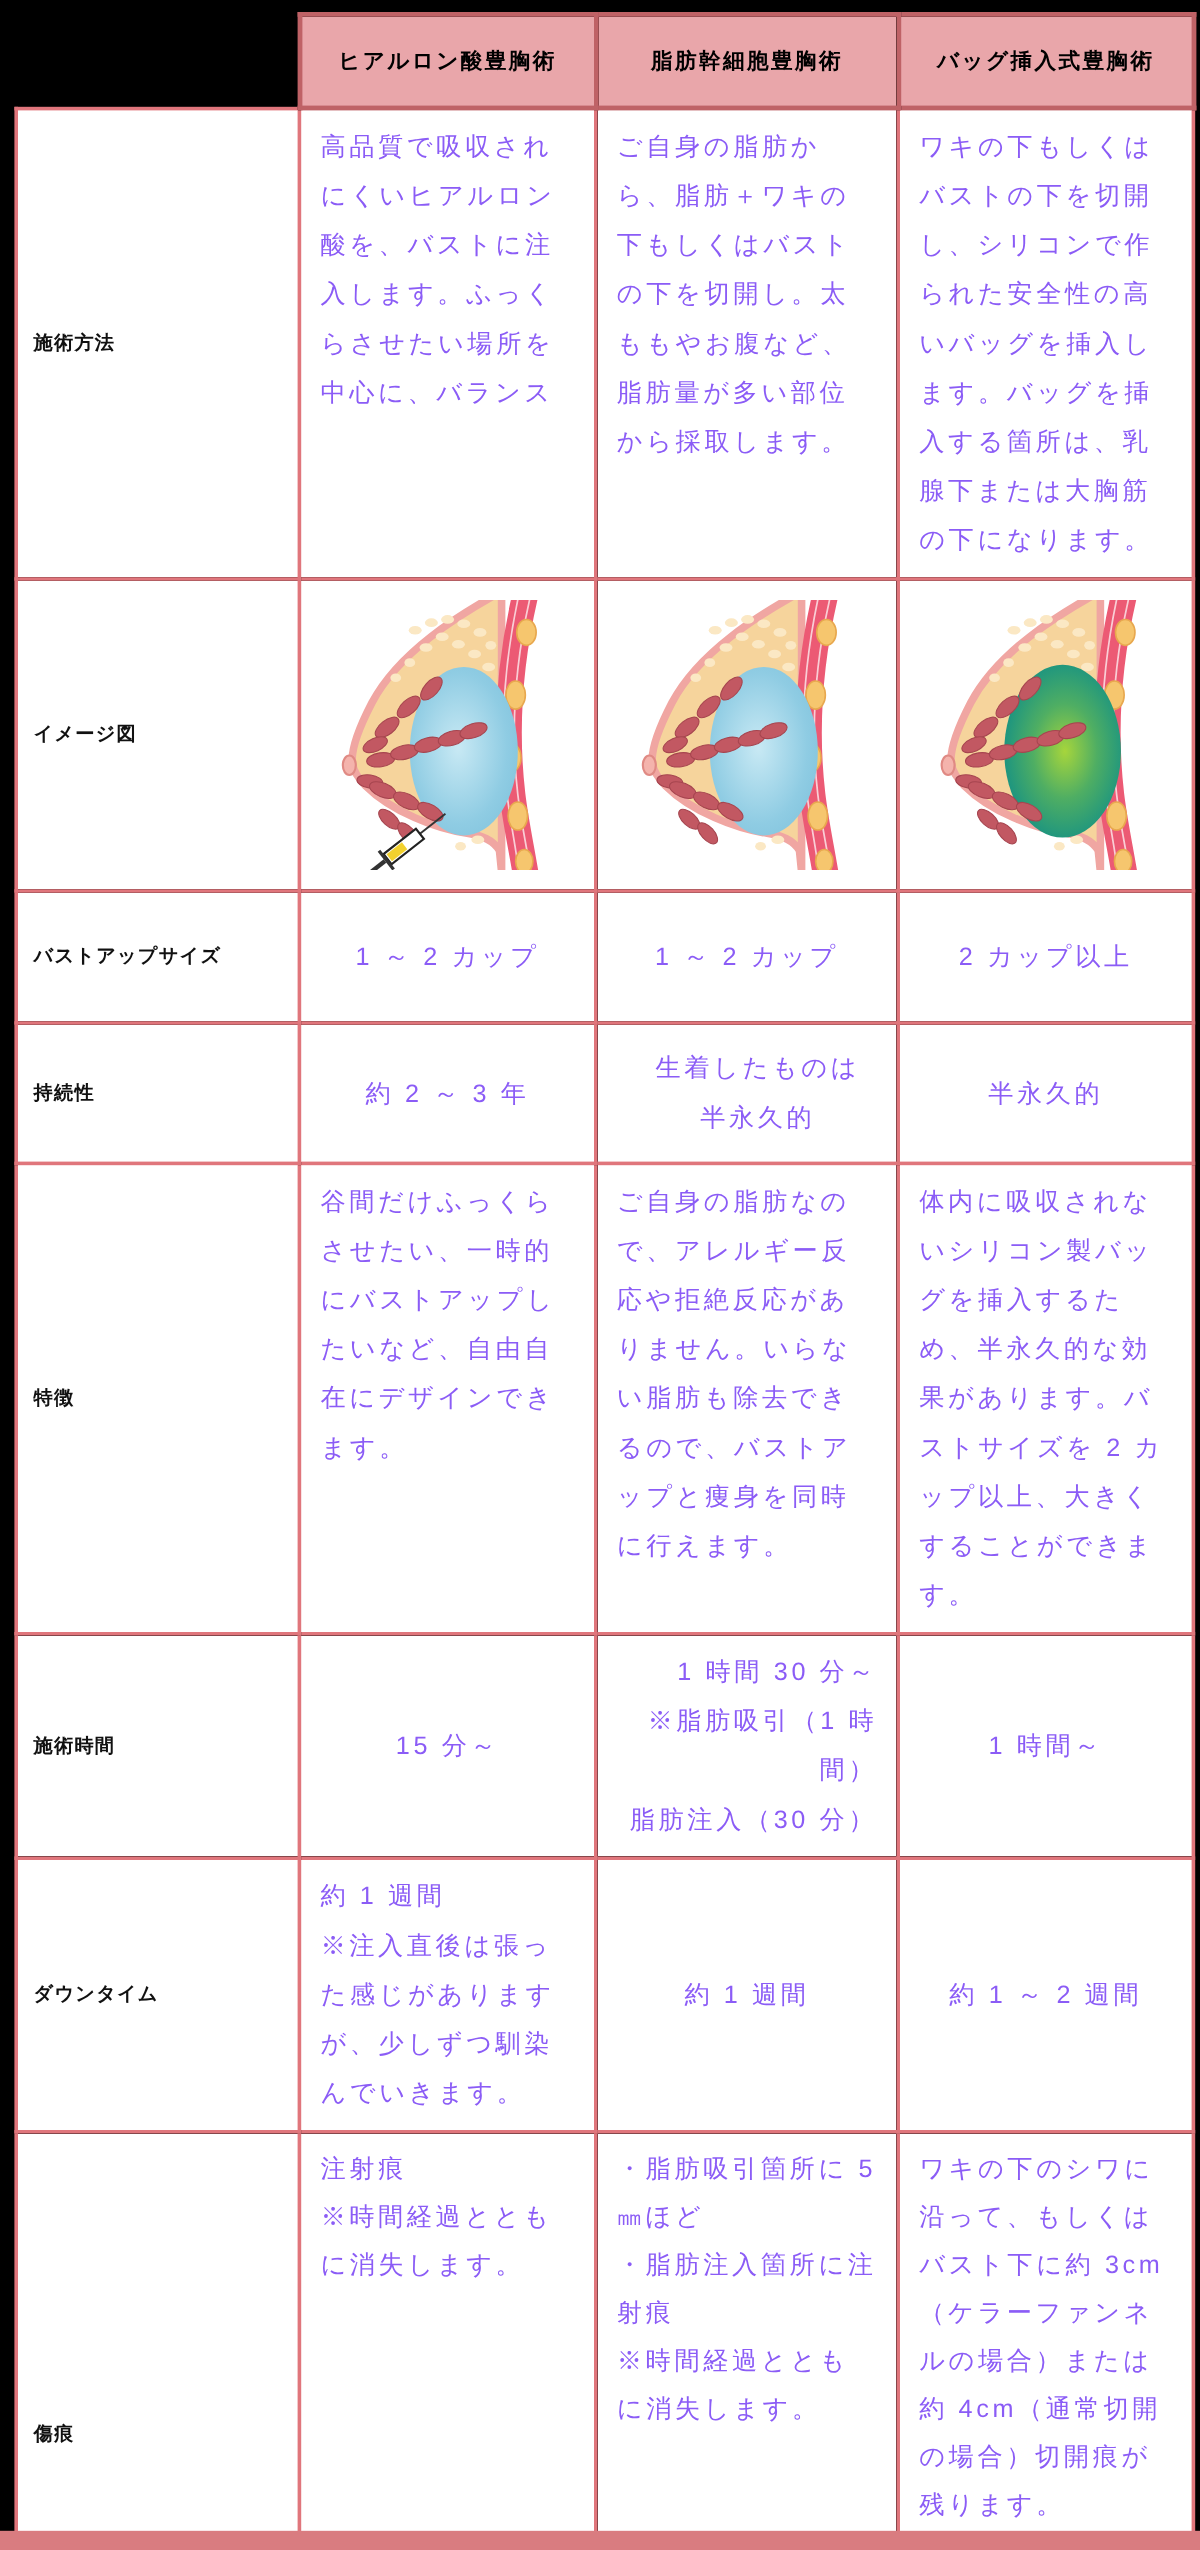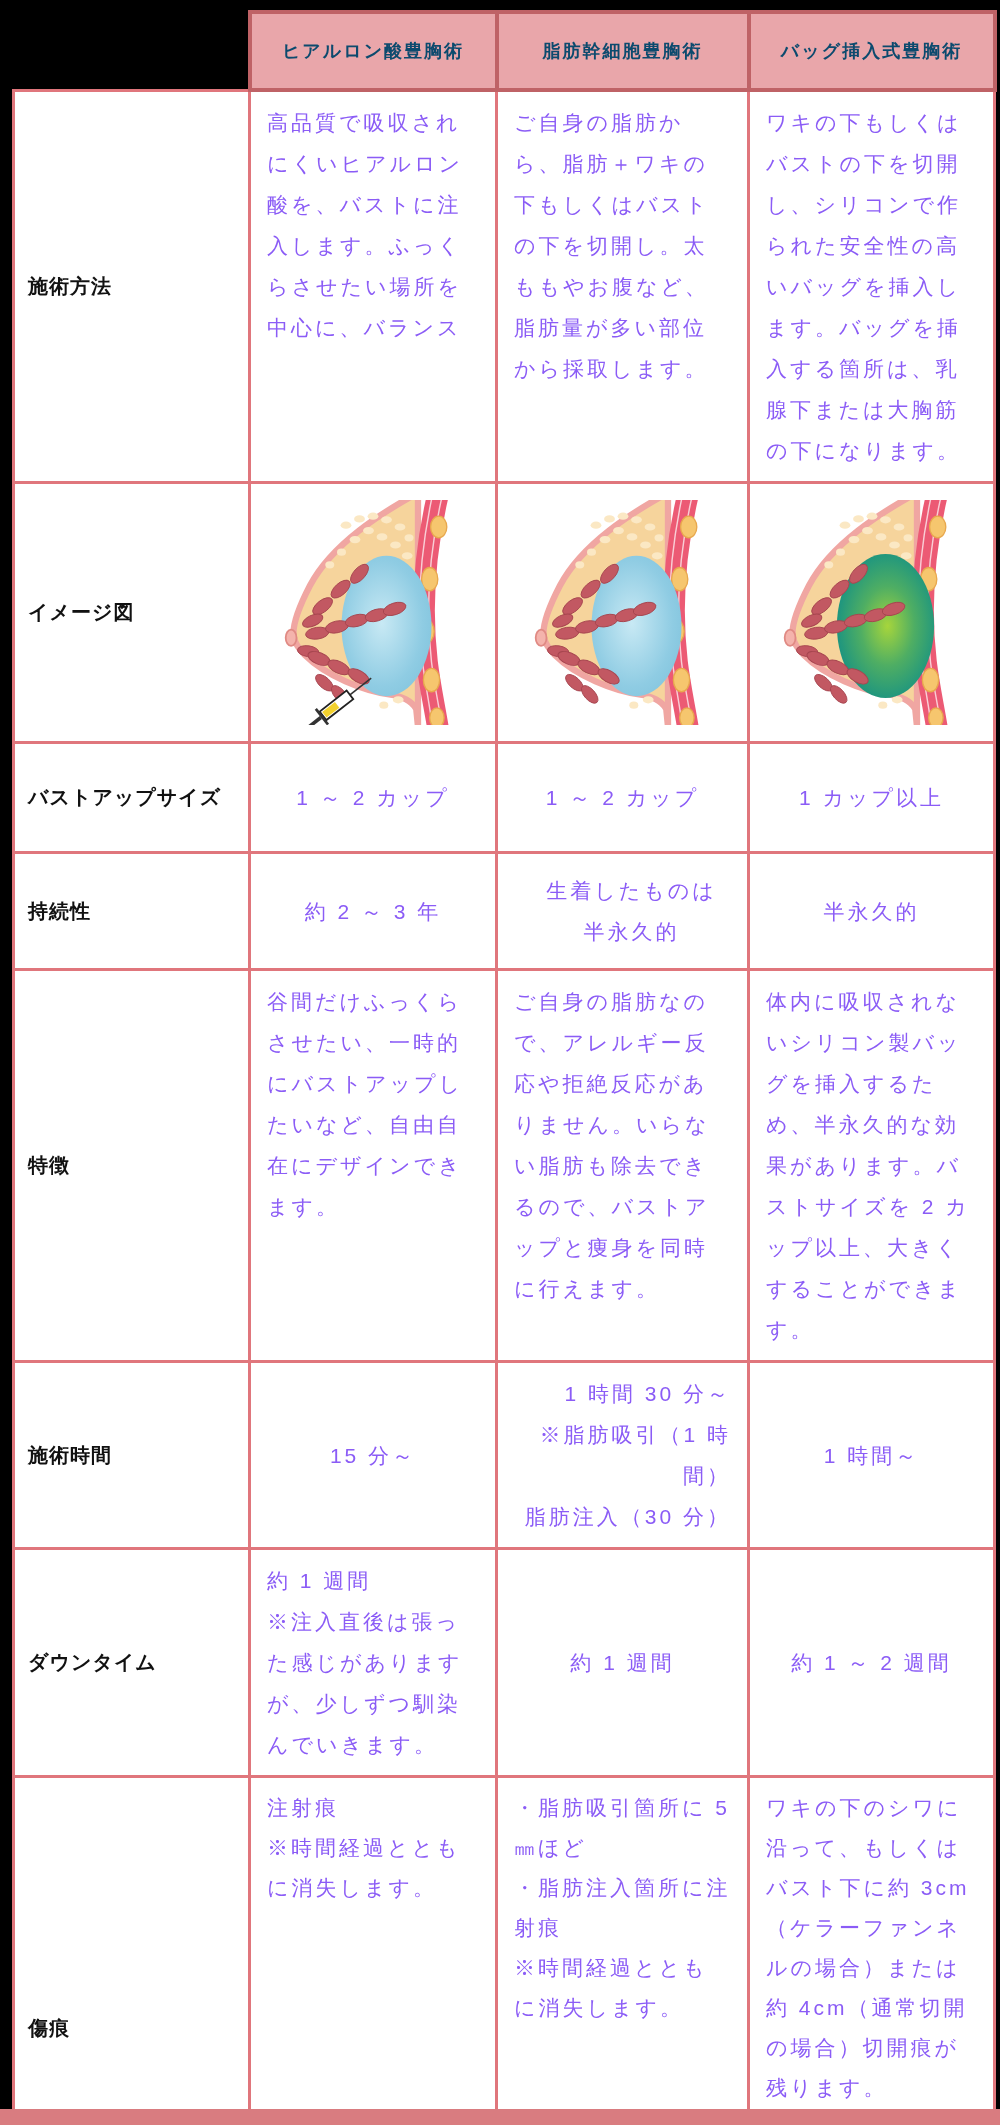--- a/index.html
+++ b/index.html
@@ -10,33 +10,33 @@
     -webkit-font-smoothing:antialiased;
   }
   table.cmp{
     position:absolute;left:12px;top:10px;
     border-collapse:collapse;table-layout:fixed;width:981px;
   }
   td,th{box-sizing:border-box;overflow:hidden;}
   
   th.hdr{
     border:4px solid #BF6266;background:#E9A6AA;
-    color:#0c4a6e;font-size:18px;font-weight:700;letter-spacing:2px;
+    color:#000000;font-size:18px;font-weight:700;letter-spacing:2px;
     text-align:center;vertical-align:middle;padding:0;
   }
   td.corner{background:#000;border:none;}
   
   td.cell{
     border:3px solid #E0767C;background:#ffffff;color:#8b5cf6;
     font-size:21px;line-height:41px;letter-spacing:3px;
     padding:10px 16px;white-space:pre-line;
   }
   td.lbl{
     border:3px solid #E0767C;background:#ffffff;color:#111;
-    font-size:20px;font-weight:700;letter-spacing:1px;
+    font-size:16px;font-weight:700;letter-spacing:1px;
     vertical-align:middle;text-align:left;padding:0 0 0 13px;
     white-space:nowrap;
   }
   .tl{text-align:left;vertical-align:top;}
   .c{text-align:center;vertical-align:middle;}
   .lm{text-align:right;vertical-align:middle;}
   .blk{display:inline-block;text-align:center;white-space:pre-line;margin-left:18px;}
   tr.row-scars td.cell{line-height:40px;}
   td.imgcell{
     border:3px solid #E0767C;background:#fff;
@@ -182,21 +182,21 @@
         <ellipse cx="115" cy="140" rx="54" ry="80" fill="url(#gradBag)"></ellipse>
         <use href="#breast-front"></use>
       </svg>
     </td>
   </tr>
 
   <tr style="height:110px">
     <td class="lbl">バストアップサイズ</td>
     <td class="cell c">1 ～ 2 カップ</td>
     <td class="cell c">1 ～ 2 カップ</td>
-    <td class="cell c">1 カップ以上</td>
+    <td class="cell c">2 カップ以上</td>
   </tr>
 
   <tr style="height:117px">
     <td class="lbl">持続性</td>
     <td class="cell c">約 2 ～ 3 年</td>
     <td class="cell c"><span class="blk">生着したものは
 半永久的</span></td>
     <td class="cell c">半永久的</td>
   </tr>
 

